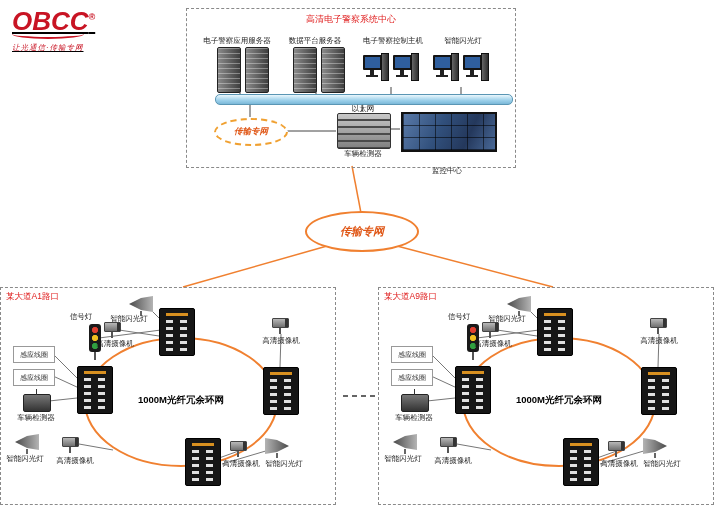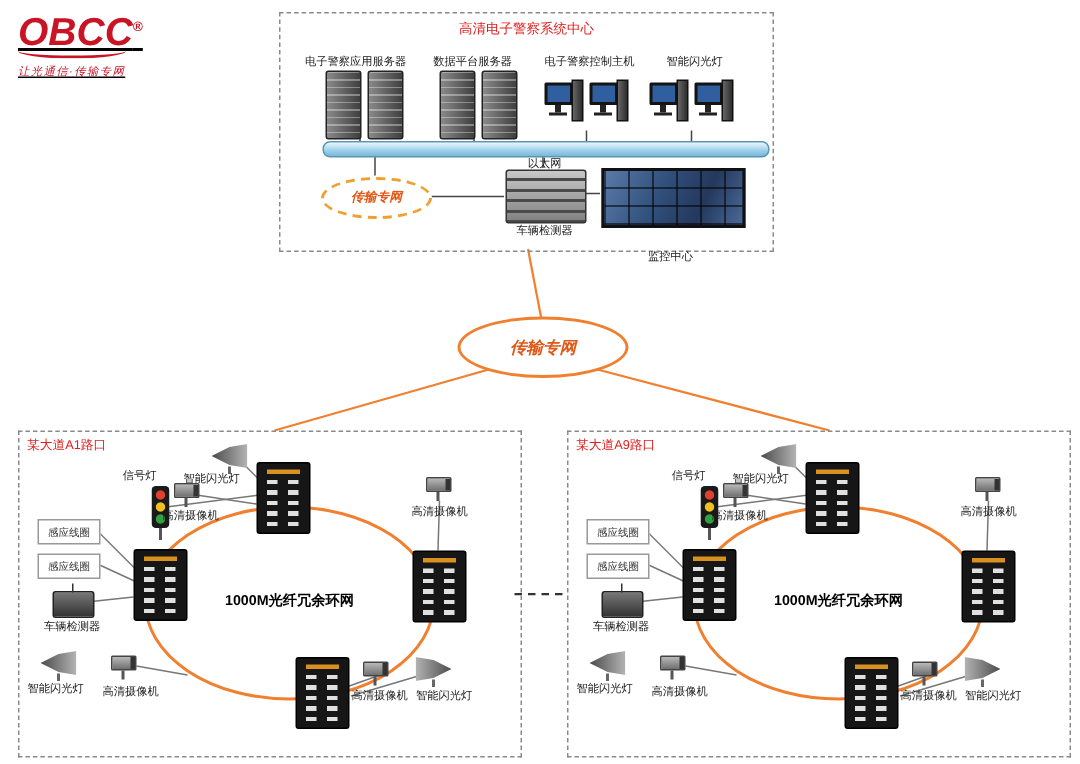--- a/index.html
+++ b/index.html
@@ -132,21 +132,21 @@
     <div class="lbl" style="left:146px;top:141px;width:60px">车辆检测器</div>
 
     <div class="wall" style="left:214px;top:103px"></div>
     <div class="lbl" style="left:228px;top:158px;width:64px">监控中心</div>
   </div>
 
   <div class="net-ellipse big-net">
     <span>传输专网</span>
   </div>
 
-  <div class="zone" style="left:12px">
+  <div class="zone" style="left:0">
     <svg class="ringsvg" viewBox="0 0 334 216" preserveAspectRatio="none">
       <ellipse cx="180" cy="114" rx="96" ry="64" fill="none" stroke="#f08030" stroke-width="2"></ellipse>
       <g stroke="#777" stroke-width="1">
         <line x1="98" y1="50" x2="160" y2="42"></line>
         <line x1="150" y1="22" x2="160" y2="32"></line>
         <line x1="118" y1="42" x2="158" y2="48"></line>
         <line x1="280" y1="46" x2="279" y2="79"></line>
         <line x1="52" y1="66" x2="78" y2="92"></line>
         <line x1="52" y1="88" x2="78" y2="100"></line>
         <line x1="48" y1="113" x2="76" y2="110"></line>

